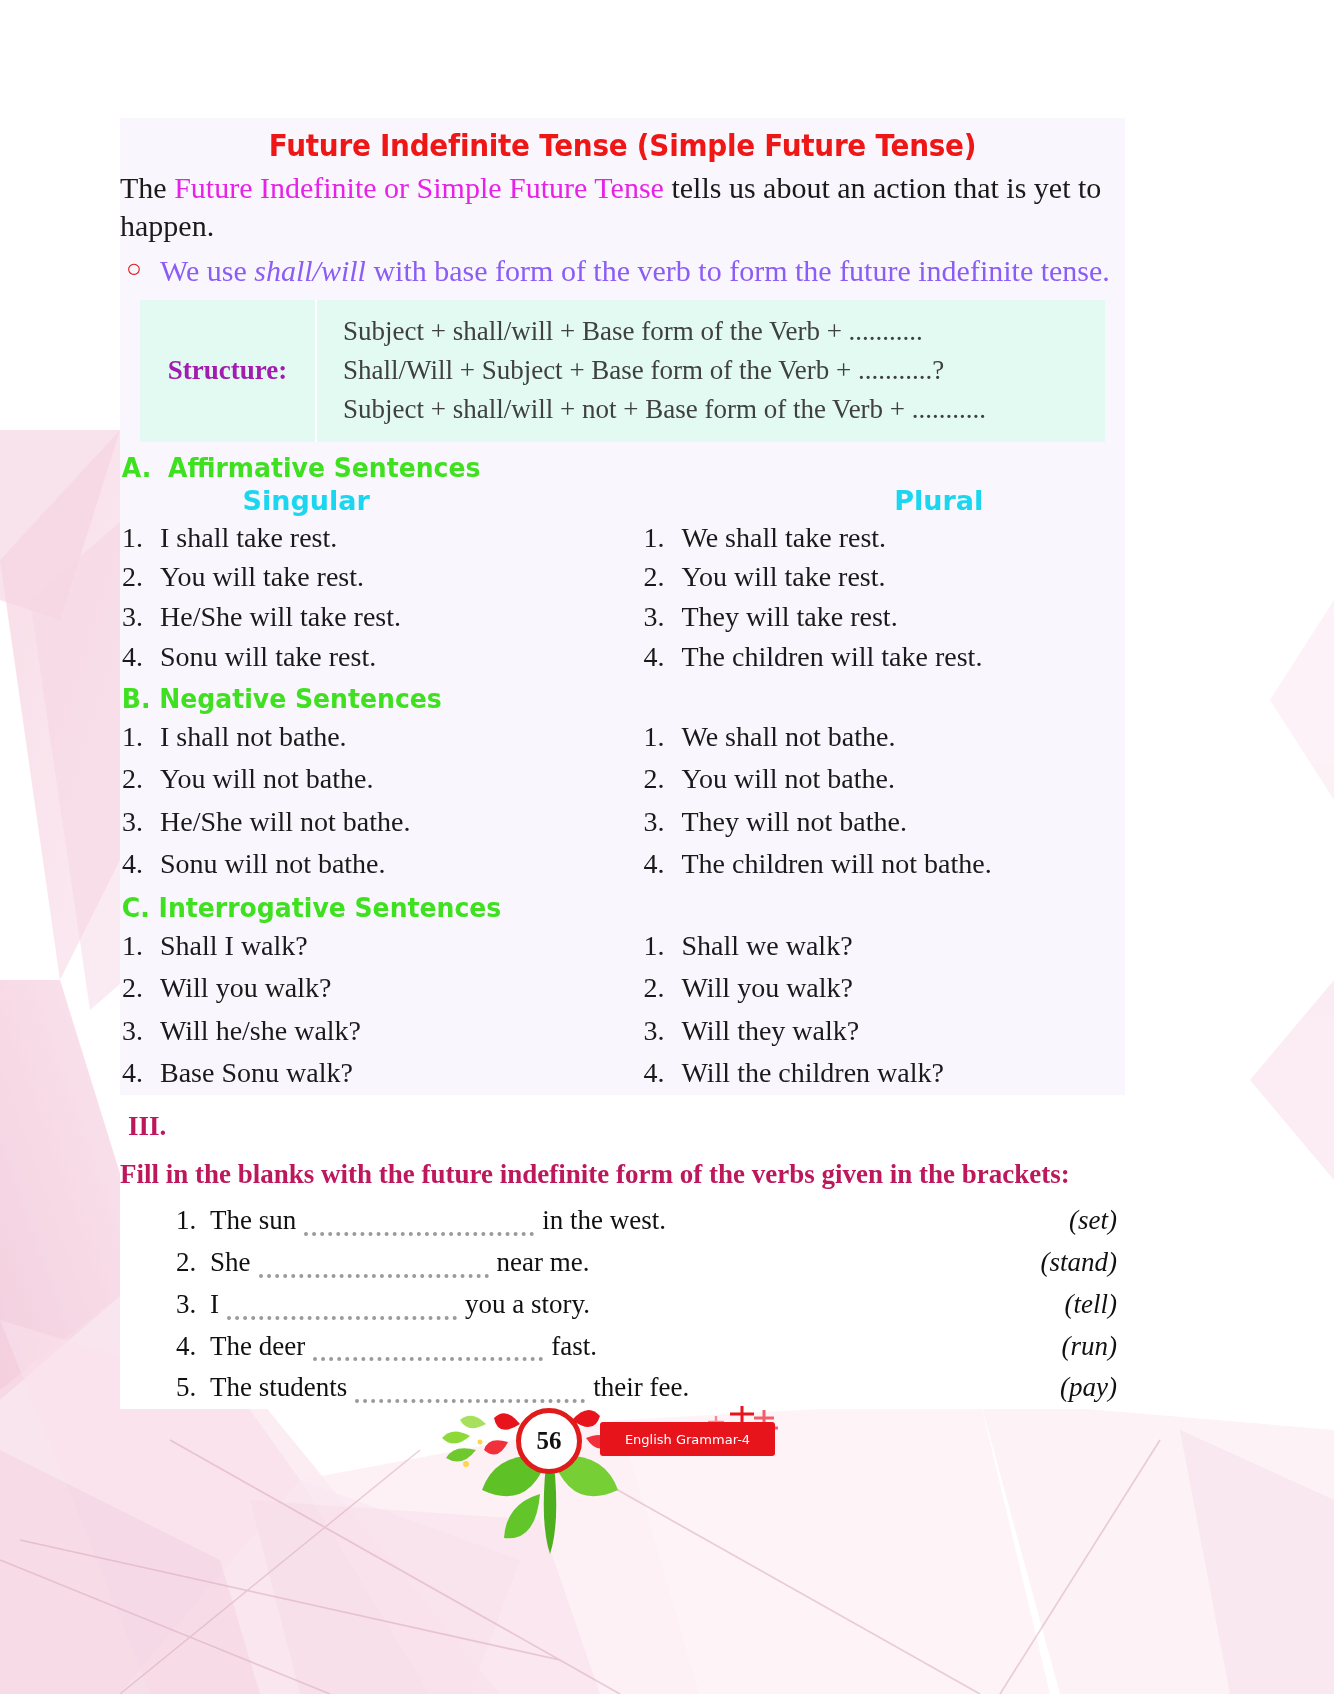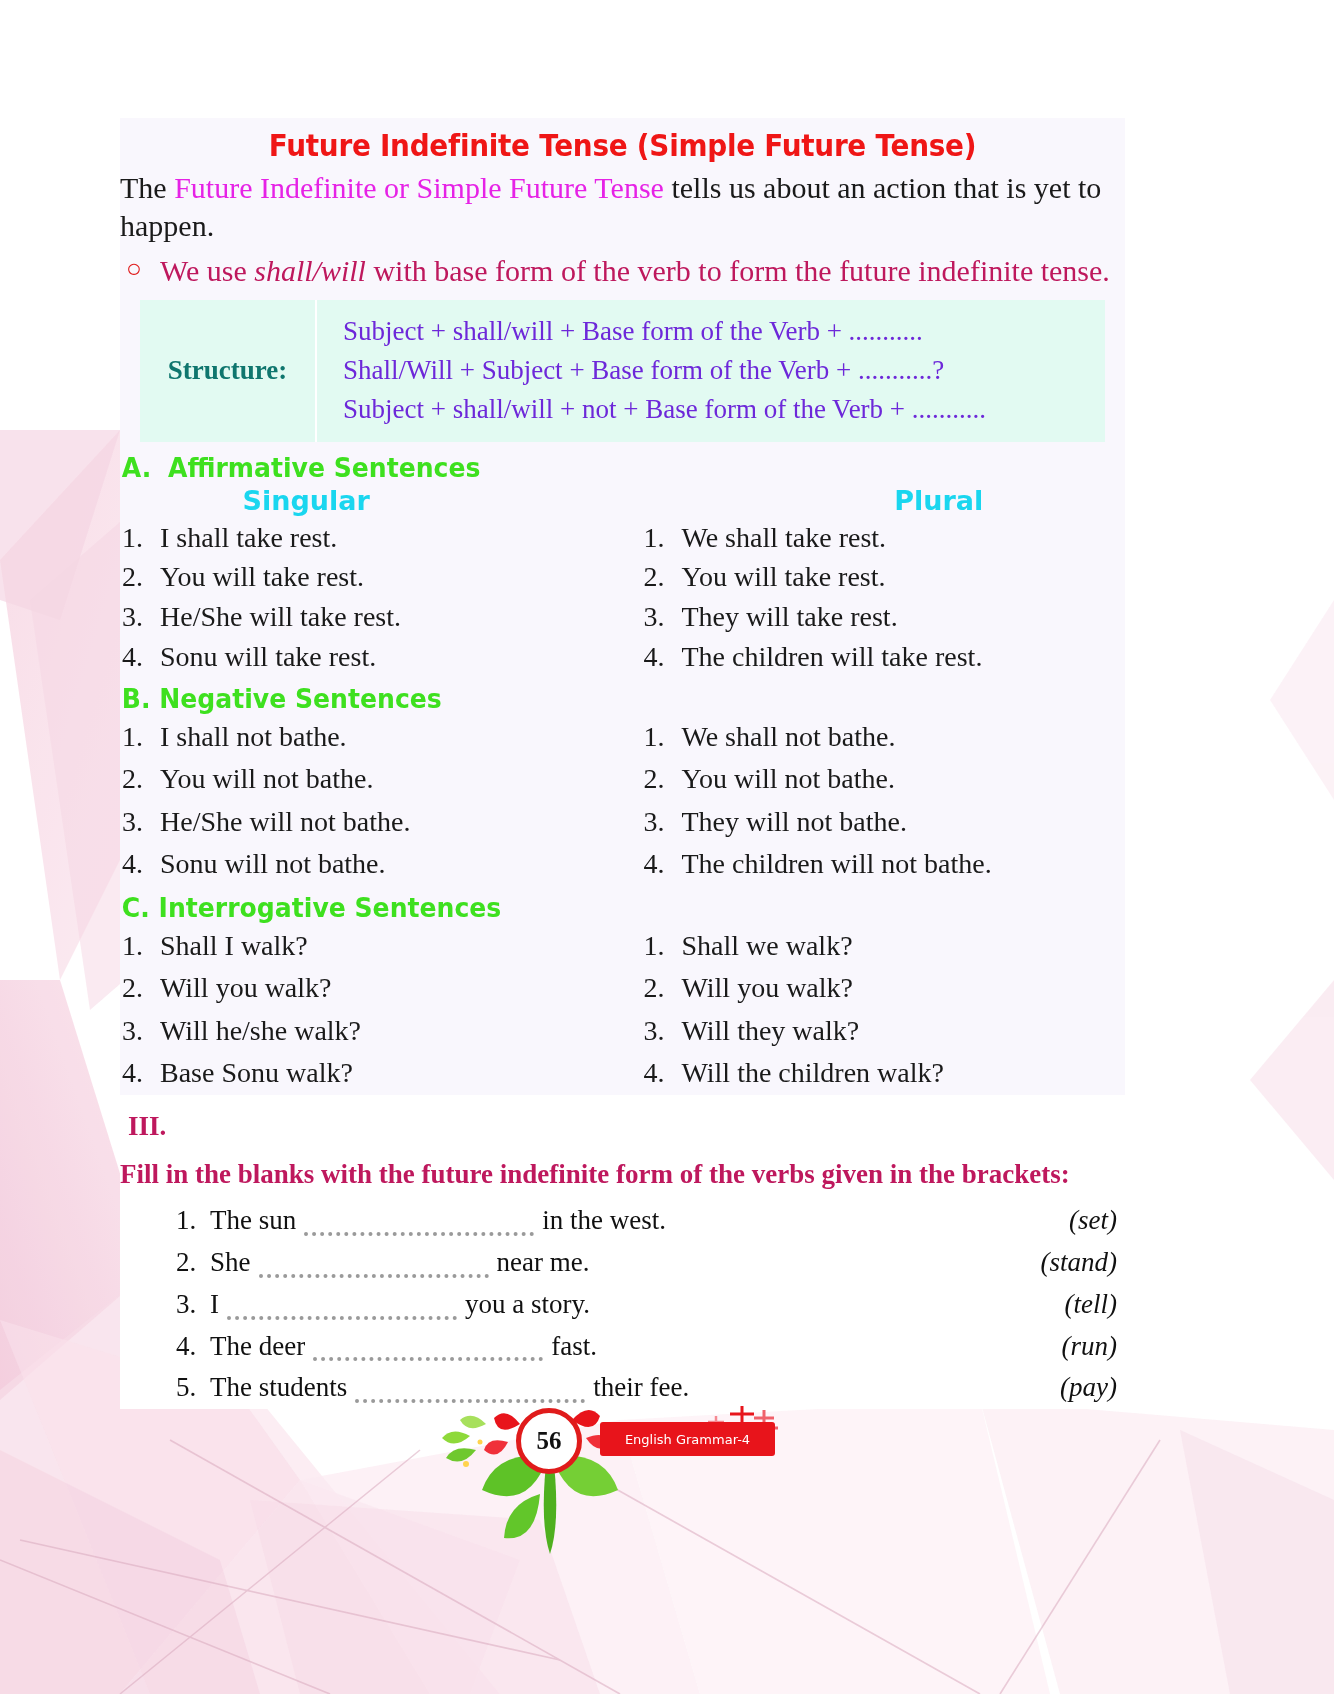--- a/index.html
+++ b/index.html
@@ -29,33 +29,33 @@
   .intro{
     font-size:30px;line-height:1.28;color:#1a1a1a;
     padding:0 4px 0 0;margin:0 0 6px 0;
   }
   .mag{color:#e622e6;}
   .bullet-row{display:flex;gap:0;margin:6px 0 10px 0;padding-left:2px;}
   .bullet-ico{
     width:34px;flex:0 0 34px;color:#e01b1b;font-size:26px;line-height:1.3;
     text-align:left;padding-left:4px;
   }
-  .bullet-txt{font-size:30px;line-height:1.28;color:#be185d;flex:1;}
+  .bullet-txt{font-size:30px;line-height:1.28;color:#8b5cf6;flex:1;}
   .structure-box{
     display:flex;background:#e2faf2;margin:4px 20px 10px 20px;
     border:0;
   }
   .struct-label{
     flex:0 0 175px;display:flex;align-items:center;justify-content:center;
-    font-size:27px;font-weight:bold;color:#0f766e;
+    font-size:27px;font-weight:bold;color:#a21caf;
     border-right:2px solid #ffffff;
     font-family:"Liberation Serif", serif;
   }
   .struct-lines{flex:1;padding:12px 10px 12px 26px;}
-  .struct-lines div{font-size:27px;line-height:1.45;color:#6d28d9;white-space:nowrap;}
+  .struct-lines div{font-size:27px;line-height:1.45;color:#404040;white-space:nowrap;}
   .sec-head{
     color:#3ee01f;font-family:"DejaVu Sans", sans-serif;font-weight:bold;
     font-size:27px;margin:6px 0 2px 0;padding-left:2px;transform:scaleX(0.93);
     transform-origin:left center;
   }
   .sec-head .ltr{display:inline-block;min-width:0;}
   .sec-head.indent-a .ltr{margin-right:18px;}
   .colhead-row{display:flex;margin:2px 0 2px 0;}
   .colhead{
     flex:1;text-align:center;color:#1ad6ef;

